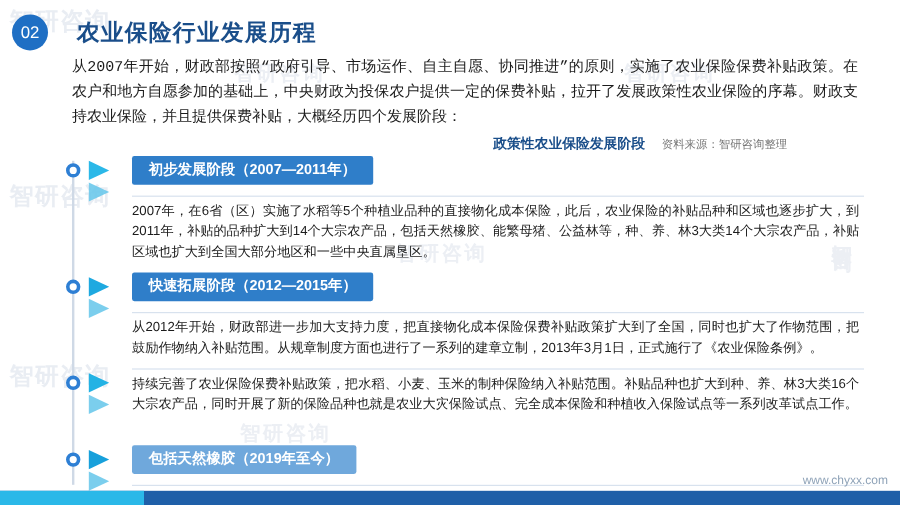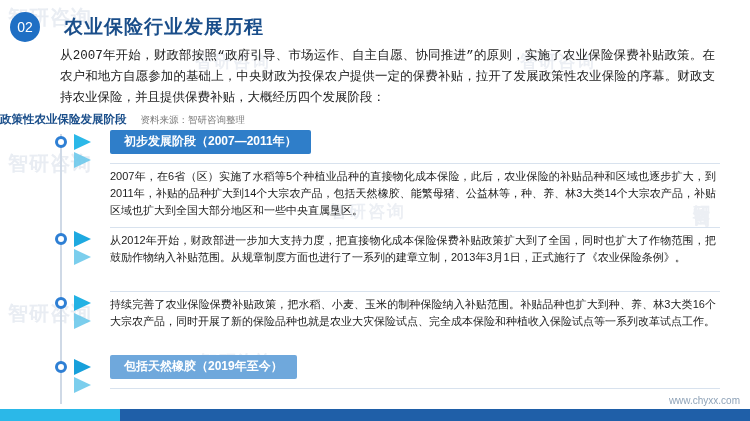--- a/index.html
+++ b/index.html
@@ -83,21 +83,21 @@
     z-index: 3;
     font-family: Liberation Mono, monospace;
   }
 
   
   .chart-head {
     position: absolute;
     top: 112px;
     left: 0;
     width: 656px;
-    text-align: left;
+    text-align: right;
     z-index: 3;
     font-size: 0;
   }
   .chart-title {
     font-size: 11.5px;
     color: #1a4e8a;
     font-weight: bold;
   }
   .chart-source {
     font-size: 9.5px;
@@ -253,20 +253,21 @@
       <div class="arrow-tail"></div>
       <div class="stage-label s1">初步发展阶段（2007—2011年）</div>
       <div class="underline"></div>
       <div class="stage-body">2007年，在6省（区）实施了水稻等5个种植业品种的直接物化成本保险，此后，农业保险的补贴品种和区域也逐步扩大，到2011年，补贴的品种扩大到14个大宗农产品，包括天然橡胶、能繁母猪、公益林等，种、养、林3大类14个大宗农产品，补贴区域也扩大到全国大部分地区和一些中央直属垦区。</div>
     </div>
 
     <div class="stage">
       <div class="dot"></div>
       <div class="arrow a2"></div>
       <div class="arrow-tail"></div>
+      <div class="stage-label s2">快速拓展阶段（2012—2015年）</div>
       <div class="underline"></div>
       <div class="stage-body">从2012年开始，财政部进一步加大支持力度，把直接物化成本保险保费补贴政策扩大到了全国，同时也扩大了作物范围，把鼓励作物纳入补贴范围。从规章制度方面也进行了一系列的建章立制，2013年3月1日，正式施行了《农业保险条例》。</div>
     </div>
 
     <div class="stage">
       <div class="dot"></div>
       <div class="arrow a3"></div>
       <div class="arrow-tail"></div>
       <div class="underline"></div>
       <div class="stage-body">持续完善了农业保险保费补贴政策，把水稻、小麦、玉米的制种保险纳入补贴范围。补贴品种也扩大到种、养、林3大类16个大宗农产品，同时开展了新的保险品种也就是农业大灾保险试点、完全成本保险和种植收入保险试点等一系列改革试点工作。</div>

